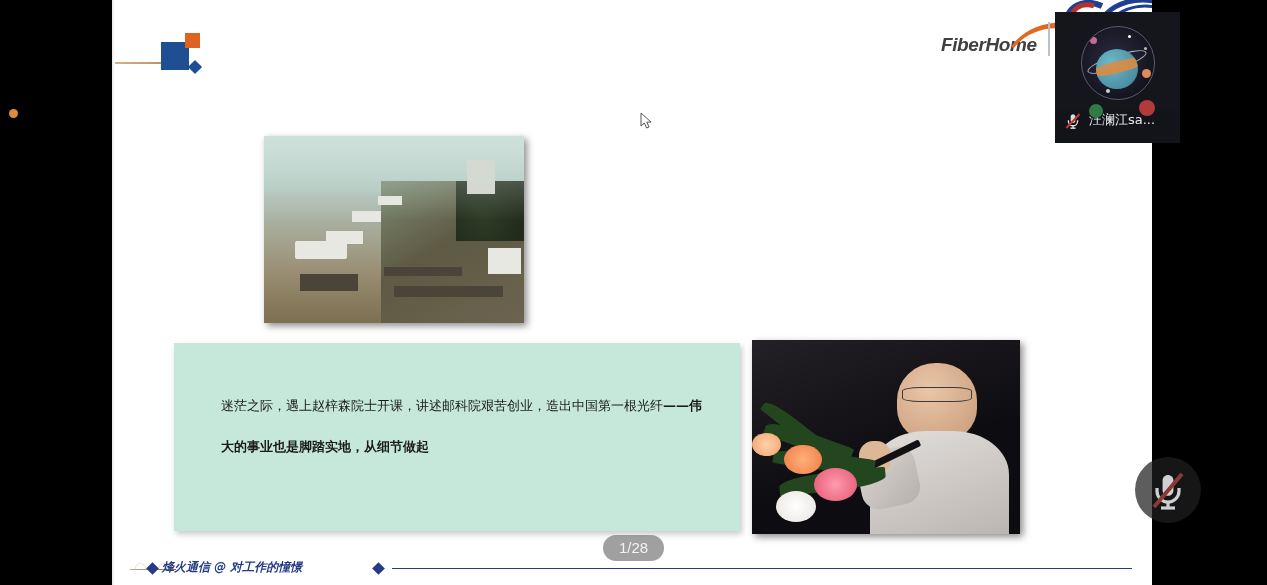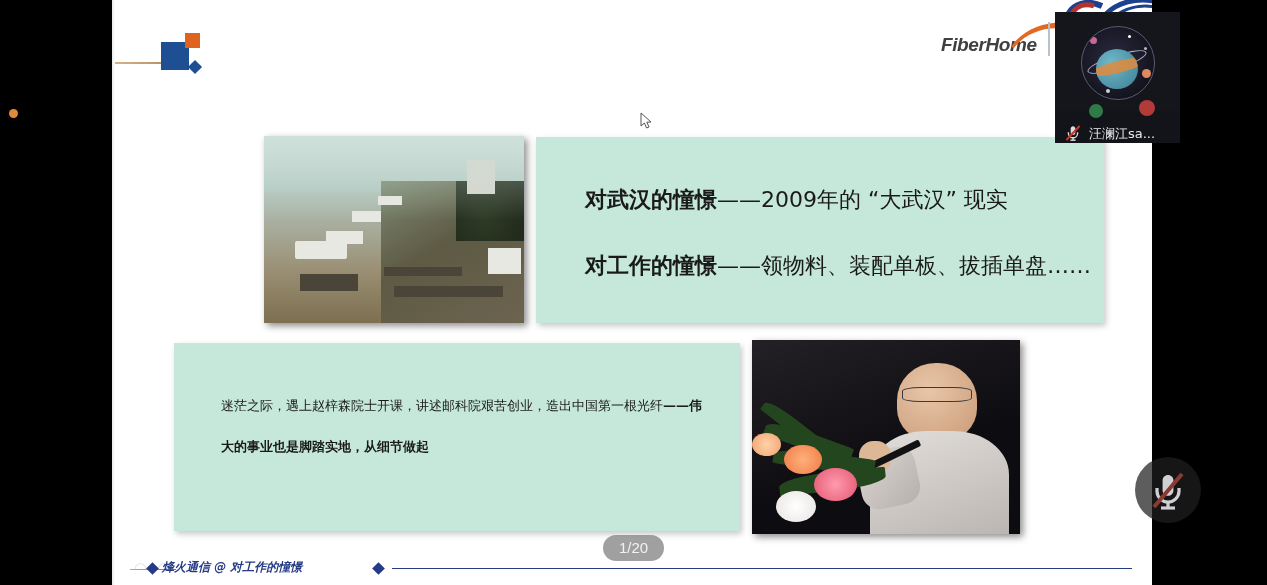--- a/index.html
+++ b/index.html
@@ -157,21 +157,21 @@
   }
   .planet{position:absolute;left:14px;top:22px;width:42px;height:40px;border-radius:50%;
     background:radial-gradient(circle at 35% 35%,#6fb8c9,#3c7f93);overflow:hidden;}
   .planet:after{content:"";position:absolute;left:-6px;top:12px;width:56px;height:12px;
     background:#e08a3c;opacity:.85;border-radius:50%;transform:rotate(-14deg);}
   .ring{position:absolute;left:4px;top:28px;width:62px;height:14px;border:1.5px solid #cfd7e8;
     border-radius:50%;transform:rotate(-18deg);opacity:.8;}
   .dot{position:absolute;border-radius:50%;}
   .vt-bar{
     position:absolute; left:0; bottom:0; width:100%; height:32px;
-    background:rgba(20,20,26,.92); display:flex; align-items:flex-end; gap:6px; padding-left:8px;
+    background:rgba(20,20,26,.92); display:flex; align-items:flex-start; gap:6px; padding-left:8px;
   }
   .vt-name{ color:#e9e9ee; font-size:13px; white-space:nowrap;
     font-family:"DejaVu Sans","Liberation Sans",sans-serif; }
 
   
   .mic-fab{
     position:absolute; left:1135px; top:457px; width:66px; height:66px;
     border-radius:50%; background:rgba(30,30,30,.72); z-index:45;
   }
 </style>
@@ -213,24 +213,20 @@
       <div class="pr-b" style="left:34%;top:40%;width:11%;height:6%;"></div>
       <div class="pr-b" style="left:44%;top:32%;width:9%;height:5%;"></div>
       <div class="pr-b" style="left:78%;top:13%;width:11%;height:18%;background:#d6d6cd;"></div>
       <div class="pr-b" style="left:86%;top:60%;width:13%;height:14%;"></div>
       <div class="pr-d" style="left:14%;top:74%;width:22%;height:9%;"></div>
       <div class="pr-d" style="left:46%;top:70%;width:30%;height:5%;"></div>
       <div class="pr-d" style="left:50%;top:80%;width:42%;height:6%;"></div>
       <div class="pr-hz"></div>
     </div>
 
-    <div class="mint mint-top">
-      <div class="line tl1"><span class="b">对武汉的憧憬</span><span>——2009年的 “大武汉” 现实</span></div>
-      <div class="line tl2"><span class="b">对工作的憧憬</span><span>——领物料、装配单板、拔插单盘……</span></div>
-    </div>
 
     <div class="mint mint-bottom">
       <div class="wrap-text"><span>迷茫之际，遇上赵梓森院士开课，讲述邮科院艰苦创业，造出中国第一根光纤</span><span class="b">——伟大的事业也是脚踏实地，从细节做起</span></div>
     </div>
 
     <div class="photo-speaker">
       <div class="ps-bg"></div>
       <div class="ps-head"></div>
       <div class="ps-glass"></div>
       <div class="ps-body"></div>
@@ -250,21 +246,21 @@
     <div class="footer">
       <div class="f-ghost">◠ ◠</div>
       <div class="f-rule"></div>
       <div class="f-dia" style="left:36px;bottom:6px;"></div>
       <div class="f-text">烽火通信 @ 对工作的憧憬</div>
       <div class="f-dia" style="left:262px;bottom:6px;"></div>
       <div class="f-long"></div>
     </div>
   </div>
 
-  <div class="page-pill">1/20</div>
+  <div class="page-pill">1/28</div>
 
   <svg class="cursor" viewBox="0 0 14 18">
     <path d="M1,1 L1,14 L4.4,11 L6.6,16 L9,15 L6.8,10.2 L11,10 Z" fill="#ffffff" stroke="#555" stroke-width="1"></path>
   </svg>
 
   <div class="video-tile">
     <div class="vt-avatar">
       <div class="ring"></div>
       <div class="planet"></div>
       <div class="dot" style="left:8px;top:10px;width:7px;height:7px;background:#c8689a;"></div>

